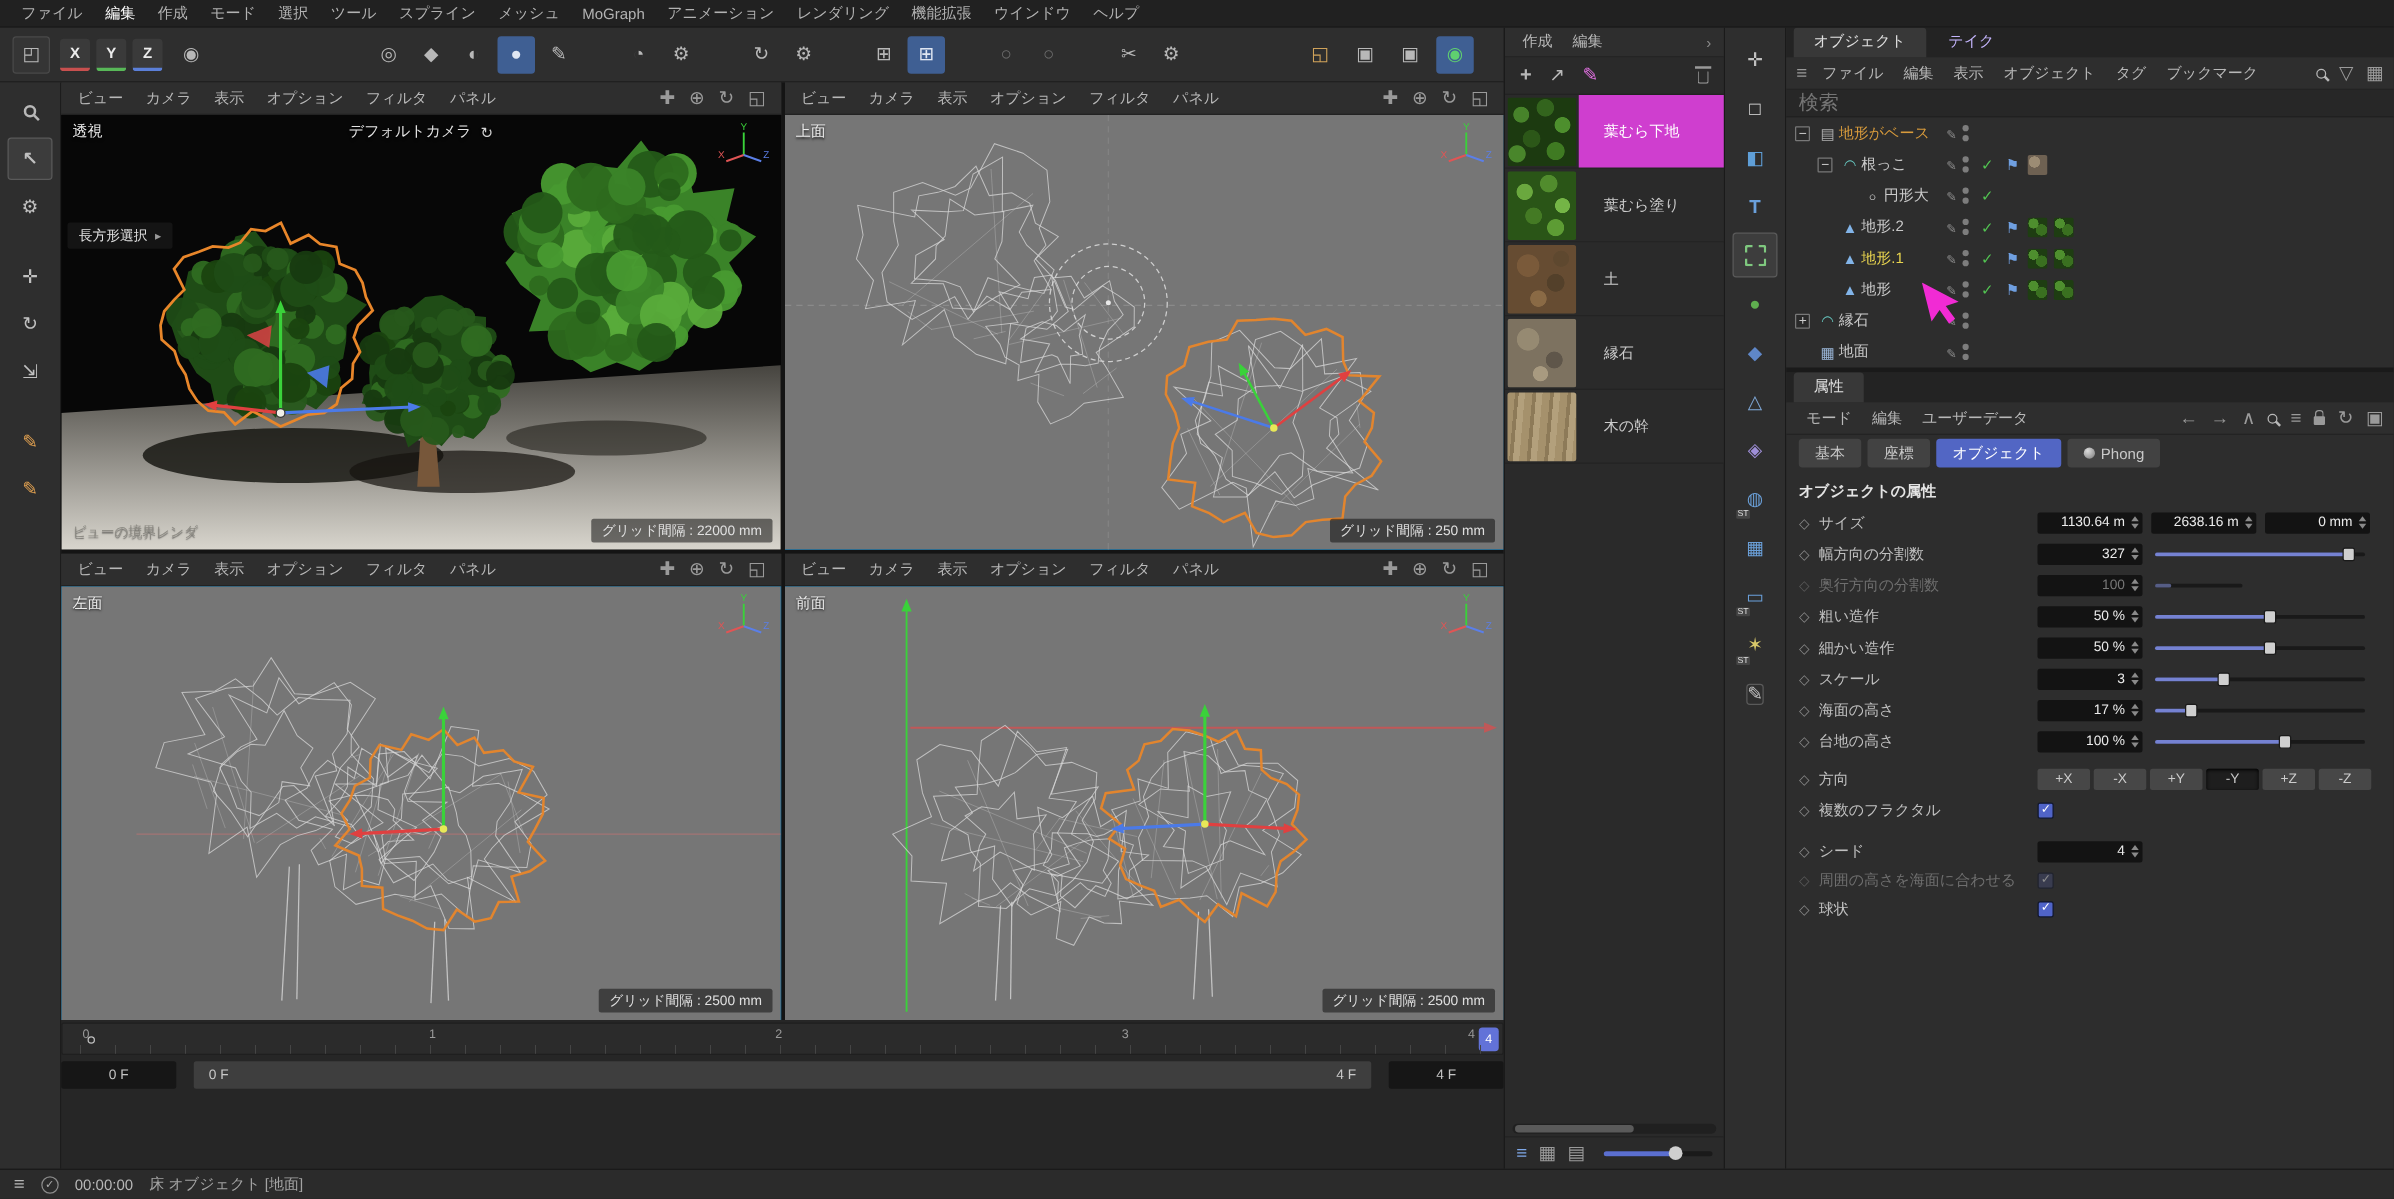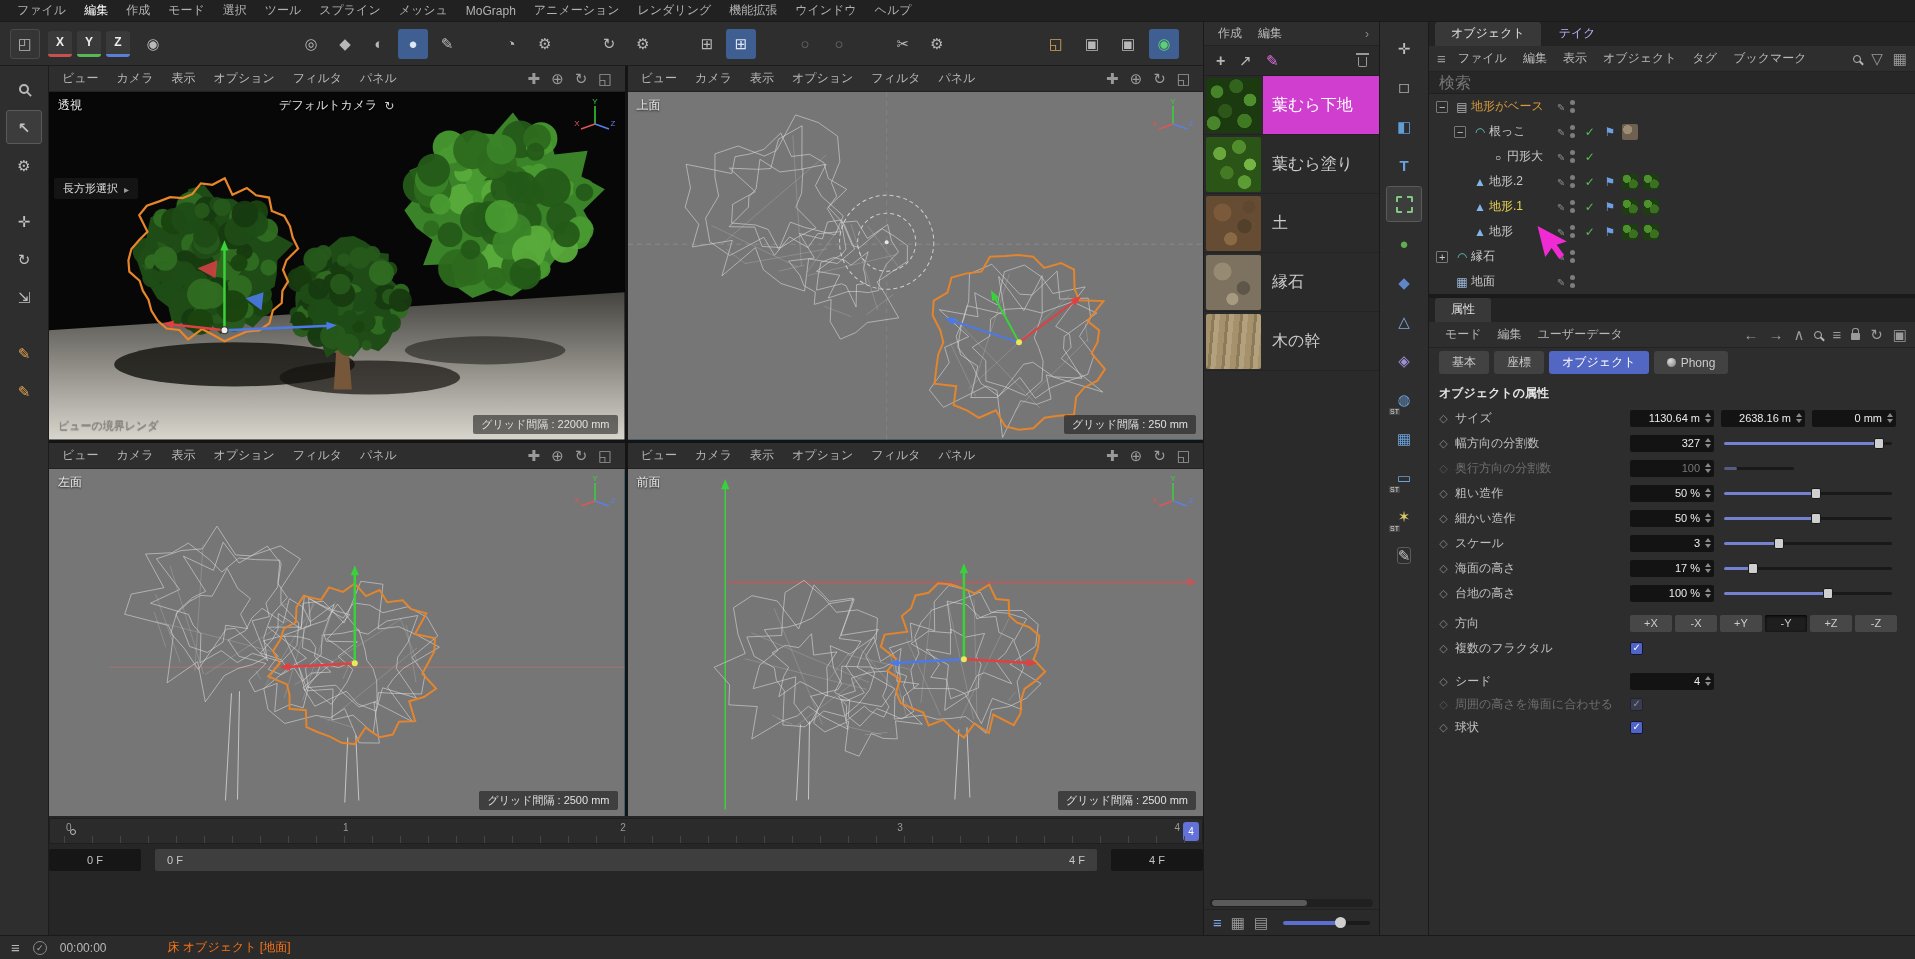--- a/index.html
+++ b/index.html
@@ -45,21 +45,21 @@
   .g-select::before{content:"↖";font-weight:bold}
   .g-move::before{content:"✛"}.g-scale::before{content:"⇲"}.g-brush::before{content:"✎"}
 
   
   #viewport-grid{position:absolute;left:49px;top:66px;width:1154px;height:750px;display:grid;grid-template-columns:1fr 1fr;grid-template-rows:1fr 1fr;gap:3px;background:#141414}
   .viewport{display:flex;flex-direction:column;min-height:0;background:#2e2e2e}
   .vp-menu{height:26px;flex:none;background:#2e2e2e;border-bottom:1px solid #222;display:flex;align-items:center;padding:0 4px}
   .vp-menu-item{padding:0 9px;color:#b8b8b8;font-size:12px;white-space:nowrap}
   .vp-icons{margin-left:auto;display:flex;gap:11px;margin-right:8px;color:#9a9a9a;font-size:13px}
   .g-pan::before{content:"✚"}.g-zoom::before{content:"⊕"}.g-orbit::before{content:"↻"}.g-max::before{content:"◱"}
-  .vp-body{flex:1;position:relative;overflow:hidden;background:#0c4a6e}
+  .vp-body{flex:1;position:relative;overflow:hidden;background:#0369a1}
   .vp-body.dark{background:#070707}
   .vp-canvas{position:absolute;inset:0;width:100%;height:100%;display:block}
   .vp-label{position:absolute;top:5px;left:9px;color:#ececec;text-shadow:0 1px 2px rgba(0,0,0,.8);font-size:12px}
   .vp-grid-label{position:absolute;right:7px;bottom:6px;background:rgba(18,18,18,.55);color:#e0e0e0;font-size:11px;padding:2px 8px;border-radius:2px;white-space:nowrap}
   .vp-camera{position:absolute;top:5px;left:50%;transform:translateX(-50%);display:flex;gap:7px;align-items:center;color:#e4e4e4;text-shadow:0 1px 2px #000;font-size:12px}
   .cam-rot::before{content:"↻";font-size:12px;color:#cfcfcf}
   .vp-tool-hint{position:absolute;left:5px;top:86px;background:rgba(22,22,22,.85);padding:3px 9px;border-radius:2px;color:#e0e0e0;font-size:11px;display:flex;gap:6px;align-items:center}
   .hint-arrow::before{content:"▸";color:#9a9a9a;font-size:10px}
   .vp-hint-bl{position:absolute;left:9px;bottom:7px;color:#8f8d86;font-size:11px;text-shadow:0 1px 1px rgba(0,0,0,.5)}
   .vp-axis{position:absolute;top:6px;right:8px}
@@ -82,21 +82,21 @@
   .mat-overflow{margin-left:auto;color:#8a8a8a;padding-right:4px}
   .mat-toolbar{height:30px;flex:none;display:flex;align-items:center;gap:14px;padding:0 12px;background:#2a2a2a;border-bottom:1px solid #222;color:#b8b8b8;font-size:14px}
   .g-plus::before{content:"+";font-weight:bold;font-size:16px}
   .g-share::before{content:"↗"}
   .g-paint::before{content:"✎";color:#e070e0}
   .icon-trash{width:9px;height:10px;border:1.5px solid #999;border-top:none;border-radius:0 0 2px 2px;position:relative;display:inline-block;margin-left:auto;margin-top:2px}
   .icon-trash::before{content:"";position:absolute;top:-4px;left:-3px;right:-3px;height:2px;background:#999}
   .mat-list{flex:none}
   .mat-row{height:59px;display:flex;align-items:stretch;border-bottom:1px solid #232323;background:#2a2a2a}
   .mat-thumb{width:55px;height:55px;margin:2px;border-radius:2px;flex:none}
-  .mat-name{flex:1;display:flex;align-items:center;padding:0 9px;font-size:16px;color:#cccccc}
+  .mat-name{flex:1;display:flex;align-items:center;padding:0 20px;font-size:12px;color:#cccccc}
   .mat-name.selected{background:#cf3ecf;color:#fff}
   .k-leaf-dark{background:radial-gradient(circle at 20% 25%,#47832a 0 10%,transparent 11%),radial-gradient(circle at 55% 15%,#33641d 0 12%,transparent 13%),radial-gradient(circle at 80% 40%,#4d8f2d 0 11%,transparent 12%),radial-gradient(circle at 35% 60%,#2c5718 0 14%,transparent 15%),radial-gradient(circle at 70% 78%,#3f7a22 0 12%,transparent 13%),radial-gradient(circle at 14% 82%,#49862b 0 10%,transparent 11%),#1c3a10}
   .k-leaf-light{background:radial-gradient(circle at 25% 30%,#6aa83e 0 11%,transparent 12%),radial-gradient(circle at 60% 18%,#518c2d 0 12%,transparent 13%),radial-gradient(circle at 80% 50%,#74b546 0 11%,transparent 12%),radial-gradient(circle at 38% 65%,#447a24 0 13%,transparent 14%),radial-gradient(circle at 70% 82%,#5d9c34 0 11%,transparent 12%),#2a5517}
   .k-dirt{background:radial-gradient(circle at 30% 30%,#7a5a3a 0 16%,transparent 17%),radial-gradient(circle at 70% 55%,#53402a 0 14%,transparent 15%),radial-gradient(circle at 45% 78%,#8a6a45 0 12%,transparent 13%),radial-gradient(circle at 78% 20%,#5e482f 0 10%,transparent 11%),#664c32}
   .k-stone{background:radial-gradient(circle at 30% 30%,#968a72 0 16%,transparent 17%),radial-gradient(circle at 68% 60%,#5f564a 0 13%,transparent 14%),radial-gradient(circle at 48% 80%,#a89a80 0 11%,transparent 12%),#7d7260}
   .k-bark{background:repeating-linear-gradient(95deg,#a5916c 0 6px,#8d7a58 6px 9px,#b3a07c 9px 14px)}
   .mat-hscroll{height:8px;margin:4px 6px 2px;background:#202020;border-radius:4px;position:relative;margin-top:auto}
   .mat-hscroll::after{content:"";position:absolute;left:2px;top:1px;bottom:1px;width:58%;background:#5a5a5a;border-radius:4px}
   .mat-footer{height:26px;flex:none;display:flex;align-items:center;gap:9px;padding:0 9px;border-top:1px solid #222;color:#9a9a9a}
   .g-list::before{content:"≡"}.g-grid::before{content:"▦"}.g-grid2::before{content:"▤"}
@@ -209,21 +209,21 @@
   .dir-btn{width:42px;height:17px;background:#474747;border-radius:2px;color:#cccccc;display:flex;align-items:center;justify-content:center;font-size:11px}
   .dir-btn.active{background:#1e1e1e;color:#c8c8c8;box-shadow:inset 0 1px 3px #000}
   .cb{width:13px;height:13px;flex:none;background:#5064c8;border:1px solid #11172e;border-radius:2px;position:relative}
   .cb::after{content:"✓";color:#fff;font-size:10px;position:absolute;left:1.5px;top:-1px}
   .attr-row.opt.disabled .cb{opacity:.45;background:#49507a}
 
   
   #statusbar{position:absolute;left:0;right:0;bottom:0;height:24px;background:#2b2b2b;border-top:1px solid #1a1a1a;display:flex;align-items:center;gap:13px;padding:0 11px;color:#b8b8b8}
   .icon-checkcircle{width:14px;height:14px;border:1px solid #8a8a8a;border-radius:50%;display:flex;align-items:center;justify-content:center;font-size:9px;color:#aaa}
   .icon-checkcircle::before{content:"✓"}
-  .sb-msg{margin-left:48px;color:#f97316}
+  .sb-msg{color:#a3a3a3}
 
   #cursor{position:absolute;left:1536px;top:226px;z-index:50;transform:rotate(-14deg);transform-origin:2px 2px}
 </style>
 </head>
 <body>
 
 <div id="menubar">
 
 <span class="mb-item">ファイル</span>
     <span class="mb-item active">編集</span>

